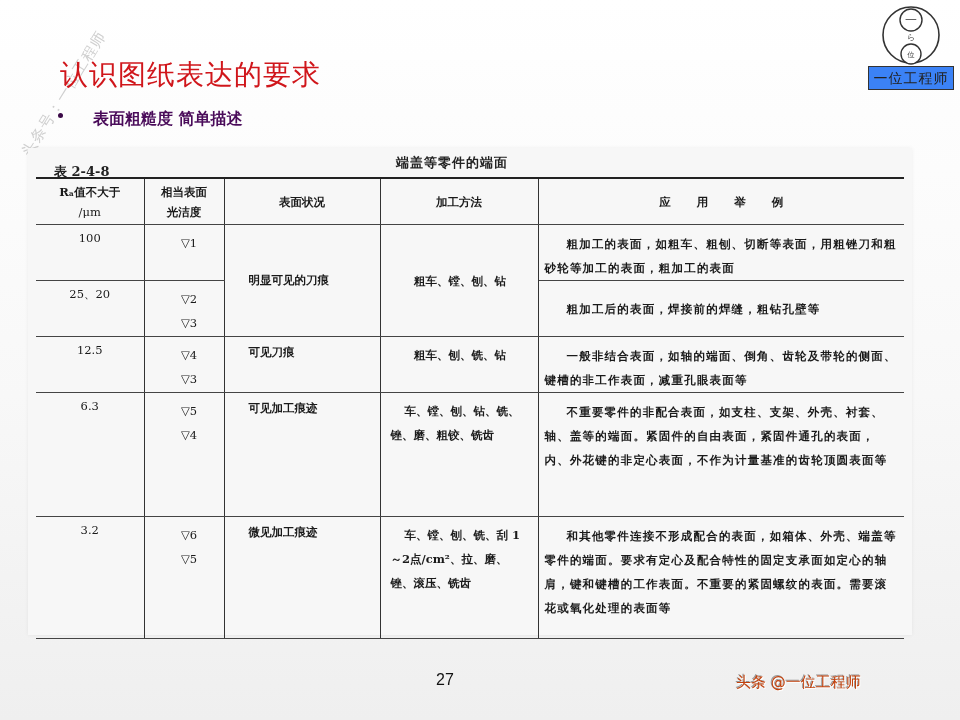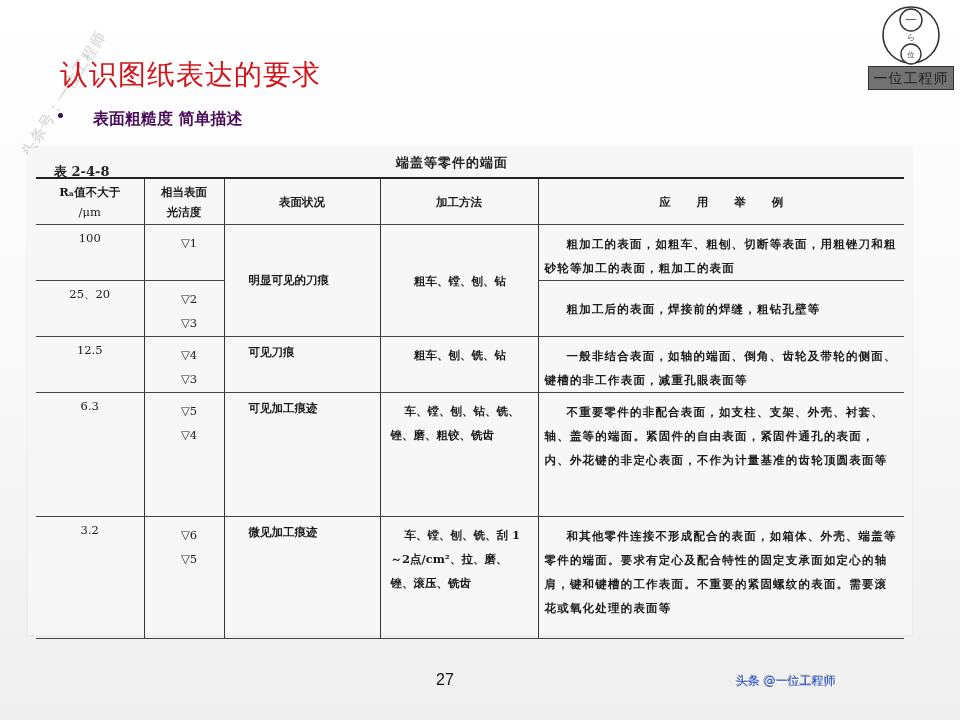--- a/index.html
+++ b/index.html
@@ -13,21 +13,21 @@
       transform: rotate(-58deg); transform-origin: left top;
       font-size: 15px; color: #cfcfcf; white-space: nowrap; letter-spacing: 1px;
       top: 150px; left: 18px;
     }
     .logo {
       position: absolute; left: 868px; top: 4px; width: 88px; height: 86px;
     }
     .logo svg { position: absolute; left: 14px; top: 0; }
     .logo-caption {
       position: absolute; left: 0; top: 62px; width: 84px; height: 22px;
-      border: 1.5px solid #333; background: #737373;
+      border: 1.5px solid #333; background: #3b82f6;
       font-family: "DejaVu Serif", serif; font-size: 14px; color: #222;
       text-align: center; line-height: 22px; letter-spacing: 1px;
     }
     .slide-title {
       position: absolute; left: 60px; top: 56px;
       font-size: 28px; color: #d0161b; letter-spacing: 1px;
     }
     .bullet-row { position: absolute; left: 58px; top: 109px; display: flex; align-items: flex-start; }
     .bullet-dot { width: 5px; height: 5px; background: #3b0a48; border-radius: 50%; margin-right: 30px; margin-top: 4px; }
     .bullet-text { font-size: 16px; font-weight: bold; color: #4a0c5a; }
@@ -67,21 +67,21 @@
     .c-method.mid { vertical-align: middle !important; text-align: center; padding-top: 0 !important; }
     .c-method .ind { text-indent: 14px; display: block; }
     .c-app { padding: 7px 6px 0 6px !important; font-weight: bold; line-height: 24px; letter-spacing: 1.2px; }
     .c-app .ind { display: block; text-indent: 22px; }
 
     .page-number {
       position: absolute; left: 436px; top: 671px; font-size: 16px; color: #111;
       font-family: "Liberation Sans", sans-serif;
     }
     .source-credit {
-      position: absolute; left: 736px; top: 673px; font-size: 12px; color: #1d4ed8;
+      position: absolute; left: 736px; top: 673px; font-size: 15px; color: #c2410c;
       text-shadow: 1px 1px 0 #fff, -1px -1px 0 #999;
     }
   </style>
 </head>
 <body>
 
 <div class="watermark-diag">头条号：一位工程师</div>
 
 <div class="logo">
   <svg width="58" height="62" viewBox="0 0 58 62">

